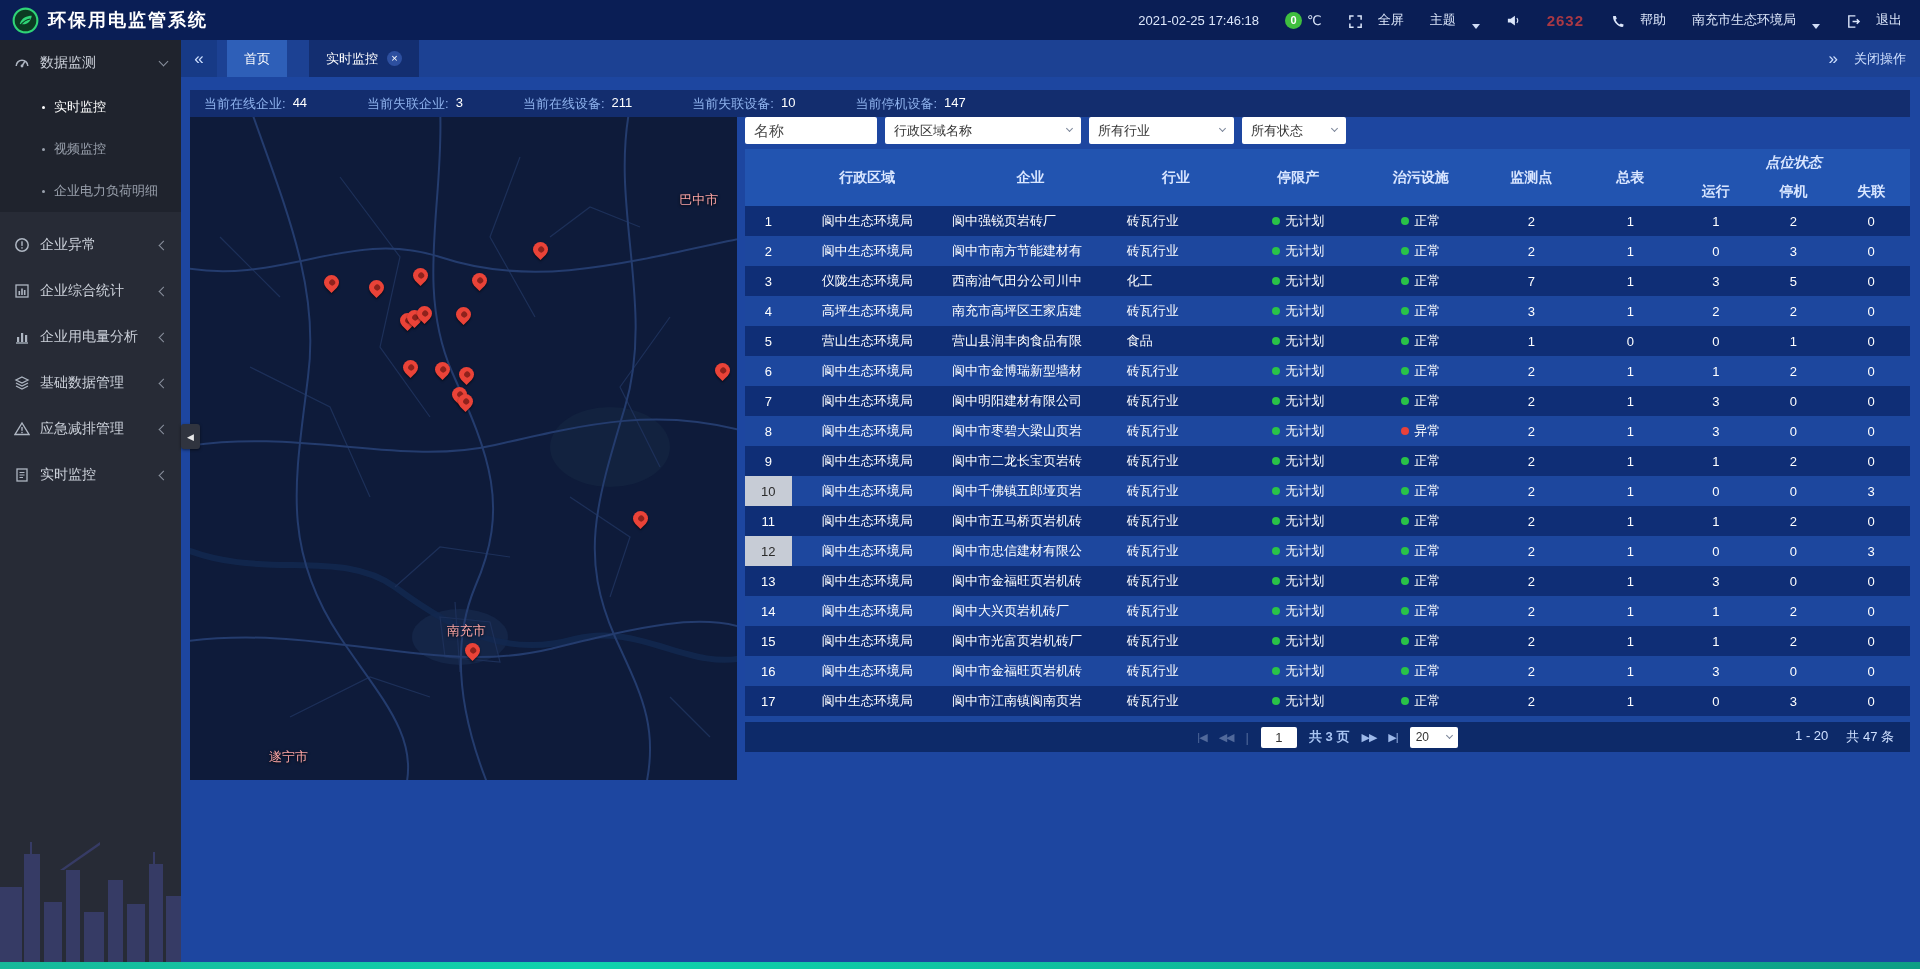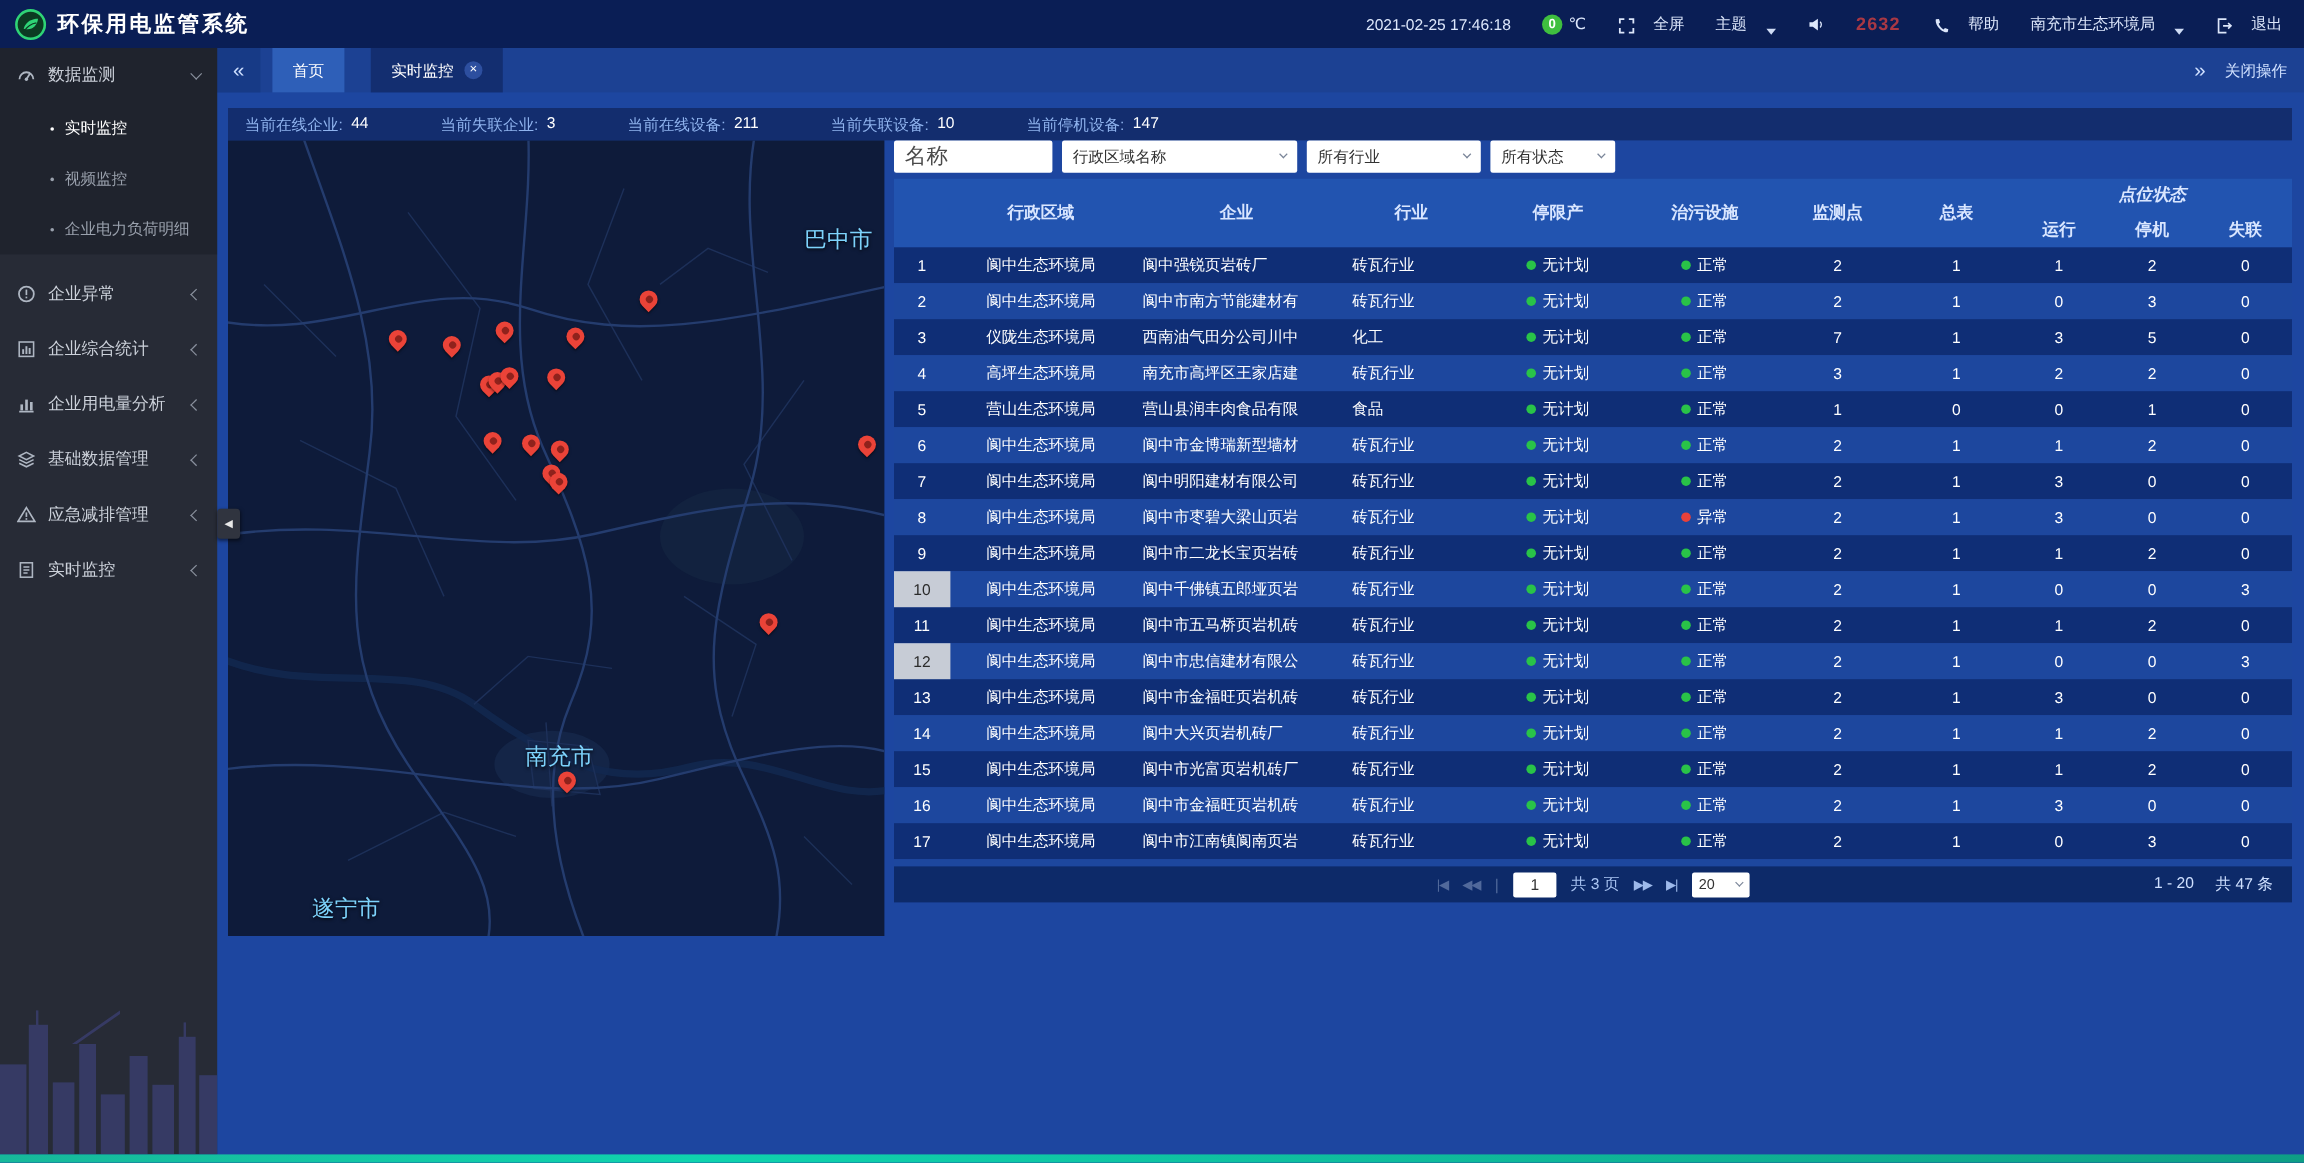--- a/index.html
+++ b/index.html
@@ -50,30 +50,30 @@
 
   
   .statsbar{position:absolute;left:190px;top:90px;width:1720px;height:27px;background:#132d6e;display:flex;align-items:center;padding-left:14px;gap:60px;z-index:5;}
   .stat-item{display:flex;gap:7px;font-size:13px;}
   .stat-label{color:#8fb3ee;}
   .stat-value{color:#ffffff;}
 
   
   .map{position:absolute;left:190px;top:117px;width:547px;height:663px;background:#0e1b3a;overflow:hidden;z-index:5;}
   .roads{position:absolute;left:0;top:0;width:100%;height:100%;}
-  .map-label{position:absolute;transform:translate(-50%,-50%);color:#7dd3fc;font-size:19px;text-shadow:0 1px 3px #000;white-space:nowrap;}
+  .map-label{position:absolute;transform:translate(-50%,-50%);color:#fca5a5;font-size:13px;text-shadow:0 1px 3px #000;white-space:nowrap;}
   .pin-wrap{position:absolute;width:16px;height:17px;transform:translate(-50%,-100%);cursor:pointer;}
   .pin{position:absolute;left:0;top:0;width:15px;height:15px;background:#ea4338;border-radius:50% 50% 50% 0;transform:rotate(-45deg);box-shadow:-1px 1px 2px rgba(0,0,0,.5);}
   .pin::after{content:"";position:absolute;left:4.5px;top:4.5px;width:6px;height:6px;border-radius:50%;background:#8f221c;}
   .map-collapse{position:absolute;left:181px;top:424px;width:19px;height:25px;background:#30343f;border-radius:3px;color:#e8e8e8;display:flex;align-items:center;justify-content:center;font-size:9px;z-index:25;cursor:pointer;box-shadow:0 1px 3px rgba(0,0,0,.5);}
 
   
   .rpanel{position:absolute;left:745px;top:117px;width:1165px;z-index:5;}
   .filters{display:flex;gap:8px;height:27px;}
-  .f-input{width:132px;height:27px;border:none;background:#fff;border-radius:2px;padding:0 9px;font-size:18px;color:#333;outline:none;}
+  .f-input{width:132px;height:27px;border:none;background:#fff;border-radius:2px;padding:0 9px;font-size:15px;color:#333;outline:none;}
   .f-input::placeholder{color:#4a4a4a;}
   .f-select{height:27px;background:#fff;border-radius:2px;display:flex;align-items:center;justify-content:space-between;padding:0 9px;font-size:13px;color:#333;cursor:pointer;}
   .w196{width:196px;}.w145{width:145px;}.w104{width:104px;}
 
   
   .thead{display:flex;margin-top:5px;height:57px;background:#2254b0;color:#d9e6ff;font-weight:bold;font-size:14px;}
   .th{display:flex;align-items:center;justify-content:center;}
   .th-group{display:flex;flex-direction:column;}
   .th-group-title{height:28px;display:flex;align-items:center;justify-content:center;font-style:italic;}
   .th-sub-row{display:flex;height:29px;}
@@ -91,21 +91,21 @@
   .col-idx{width:4%;}.col-region{width:13%;}.col-company{width:15%;}.col-industry{width:10%;}
   .col-limit{width:11%;}.col-facility{width:10%;}.col-monitor{width:9%;}.col-meter{width:8%;}
   .col-group{width:20%;}.col-sub3{width:6.6667%;}
 
   
   .pager{position:absolute;left:745px;top:722px;width:1165px;height:30px;background:#0d2a69;display:flex;align-items:center;justify-content:center;gap:12px;color:#9db9ea;font-size:13px;z-index:6;}
   .pg-btn{cursor:pointer;font-size:11px;letter-spacing:-1px;color:#9db9ea;}
   .pg-btn.disabled{color:#51699b;}
   .pg-sep{color:#51699b;}
   .pg-input{width:36px;height:21px;background:#fff;color:#333;text-align:center;font-size:13px;border:none;border-radius:2px;outline:none;}
-  .pg-pages{color:#a9c4f2;}
+  .pg-pages{color:#a9c4f2;font-weight:bold;}
   .pg-size{width:48px;height:21px;background:#fff;color:#333;font-size:12px;border-radius:2px;display:flex;align-items:center;justify-content:space-between;padding:0 6px;cursor:pointer;}
   .pg-info{position:absolute;right:16px;display:flex;gap:18px;color:#cfe0ff;}
 
   
   .bottom-strip{position:absolute;left:0;bottom:0;width:1920px;height:7px;background:linear-gradient(90deg,#17b89a,#0fd3ae 30%,#0e9e85);z-index:40;}
 </style>
 </head>
 <body>
 
 <header class="topbar">

